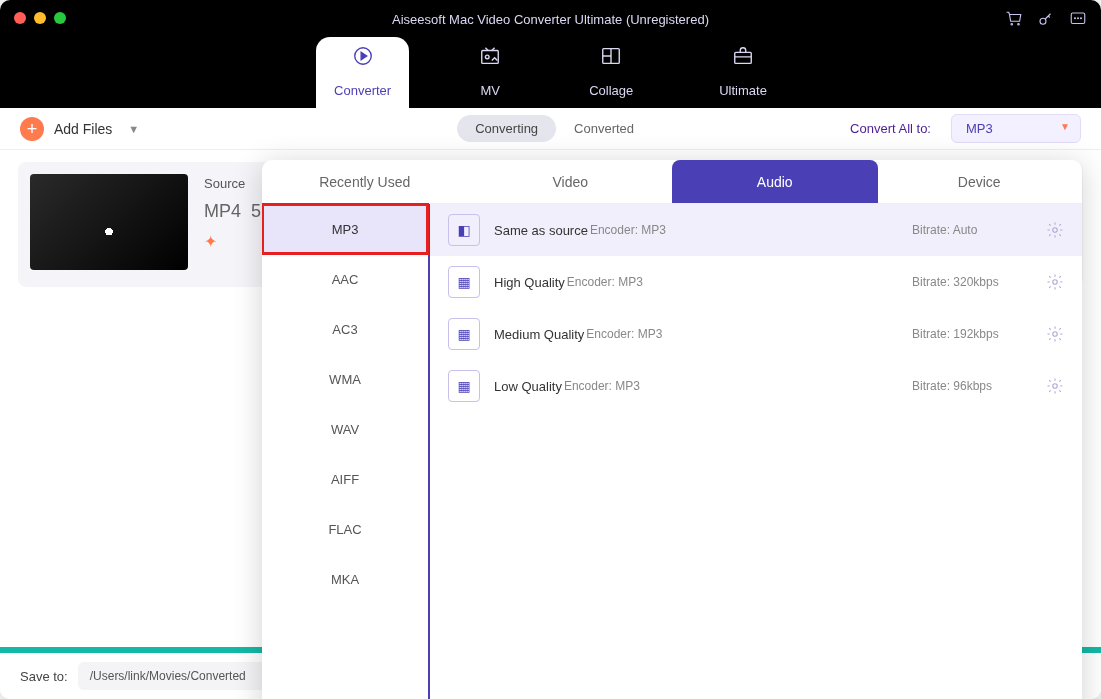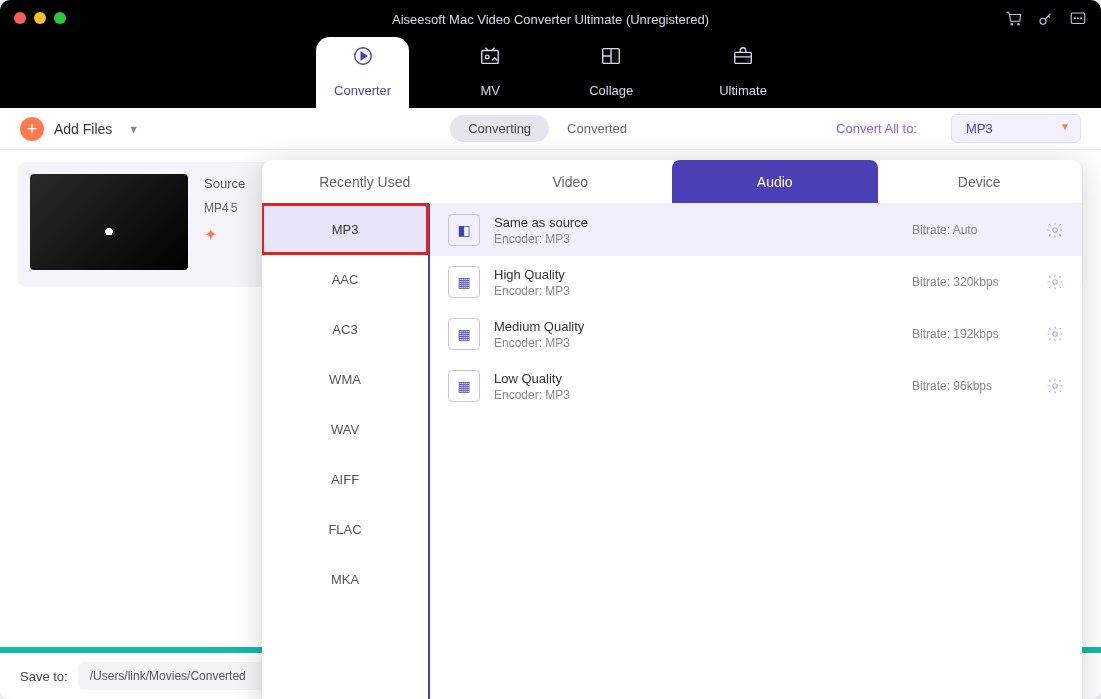--- a/index.html
+++ b/index.html
@@ -22,30 +22,30 @@
 .tab.active { background: #fff; color: #4a3fb5; border-radius: 14px 14px 0 0; }
 .tab-icon { width: 26px; height: 22px; }
 
 .toolbar { height: 42px; display: flex; align-items: center; padding: 0 20px; background: #fff; border-bottom: 1px solid #eee; gap: 10px; }
 .add-btn { display: flex; align-items: center; gap: 10px; font-size: 14px; color: #333; cursor:pointer; }
 .plus-circle { width: 24px; height: 24px; border-radius: 50%; background: #ff7a4d; color: #fff; display:flex; align-items:center; justify-content:center; font-size: 18px; line-height:1; }
 .chev { margin-left: 6px; color: #888; font-size: 11px; }
 .center-toggle { margin-left: auto; margin-right: auto; display:flex; gap:0; transform: translateX(60px); }
 .tog { padding: 6px 18px; font-size: 13px; border-radius: 14px; color:#666; cursor:pointer; }
 .tog.active { background:#e5e5ee; color:#444; }
-.convert-all-label { font-size:13px; color:#8b5cf6; margin-right:24px; }
+.convert-all-label { font-size:13px; color:#4c1d95; margin-right:10px; }
 .convert-all-sel { background:#f3f0ff; border:1px solid #e0dcf5; border-radius:6px; padding:6px 30px 6px 14px; font-size:13px; color:#4a3fb5; position:relative; cursor:pointer; min-width:130px; }
 .convert-all-sel:after { content:'▼'; position:absolute; right:10px; color:#ff7a4d; font-size:10px; }
 
 .content { flex:1; position:relative; }
 .file-row { position:absolute; top:12px; left:18px; right:18px; height:125px; background:#f5f5f9; border-radius:8px; padding:12px; display:flex; gap:16px; }
 .thumb { width:158px; height:96px; background:#000; border-radius:4px; background-image: radial-gradient(circle at 50% 60%, #fff 0%, #fff 4%, transparent 4%), linear-gradient(135deg,#2a2a2a,#000); background-size: cover; display:flex; align-items:center; justify-content:center; }
 .meta { display:flex; flex-direction:column; gap:10px; padding-top:2px; }
 .meta-label { font-size:13px; color:#555; }
-.badges { display:flex; gap:2px; align-items:flex-start; font-size:12px; color:#666; }
+.badges { display:flex; gap:10px; align-items:flex-start; font-size:18px; color:#666; }
 .spark { color:#ff7a4d; font-size:16px; }
 
 .footer { position:absolute; bottom:0; left:0; right:0; height:52px; display:flex; align-items:center; padding:0 20px; gap:10px; background:#fff; border-top:6px solid #14b8a6; }
 .save-label { font-size:13px; color:#444; }
 .save-path { flex:0 0 360px; background:#f4f4f7; border-radius:6px; padding:7px 12px; font-size:12px; color:#555; }
 
 
 .popover { position:absolute; top:160px; left:262px; width:820px; height:585px; background:#fff; border-radius:10px; box-shadow:0 4px 30px rgba(0,0,0,.18); display:flex; flex-direction:column; overflow:hidden; }
 .pop-tabs { display:flex; height:44px; border-bottom:1px solid #eee; }
 .pop-tab { flex:1; display:flex; align-items:center; justify-content:center; font-size:14px; color:#666; cursor:pointer; }
@@ -53,21 +53,21 @@
 .pop-body { flex:1; display:flex; }
 .fmt-list { width:168px; border-right:2px solid #4a3fb5; display:flex; flex-direction:column; background:#fff; position:relative; }
 .fmt { height:50px; display:flex; align-items:center; justify-content:center; font-size:13px; color:#555; cursor:pointer; }
 .fmt.active { background:#e8e4fa; color:#333; }
 .fmt.highlight { outline:3px solid #e62020; outline-offset:-2px; }
 .search-row { margin-top:auto; height:46px; background:#f9a8d4; display:flex; align-items:center; justify-content:center; gap:4px; color:#4a3fb5; font-size:19px; cursor:pointer; }
 .presets { flex:1; display:flex; flex-direction:column; }
 .preset { display:flex; align-items:center; gap:14px; padding:10px 18px; cursor:pointer; }
 .preset.sel { background:#f1effb; }
 .preset-icon { width:32px; height:32px; border:1px solid #c7c1ec; border-radius:4px; display:flex; align-items:center; justify-content:center; color:#4a3fb5; font-size:14px; }
-.preset-text { display:flex; flex-direction:column; gap:2px; }
+.preset-text { display:flex; flex-direction:row; gap:2px; }
 .p-title { font-size:13px; color:#333; }
 .p-sub { font-size:12px; color:#888; }
 .p-bitrate { margin-left:auto; font-size:12px; color:#888; min-width:120px; }
 .preset-gear { width:18px; height:18px; }
 .preset-gear svg { width:18px; height:18px; stroke:#b0aad6; fill:none; stroke-width:1.5; }
 </style>
 </head>
 <body>
 
 <div class="window">

